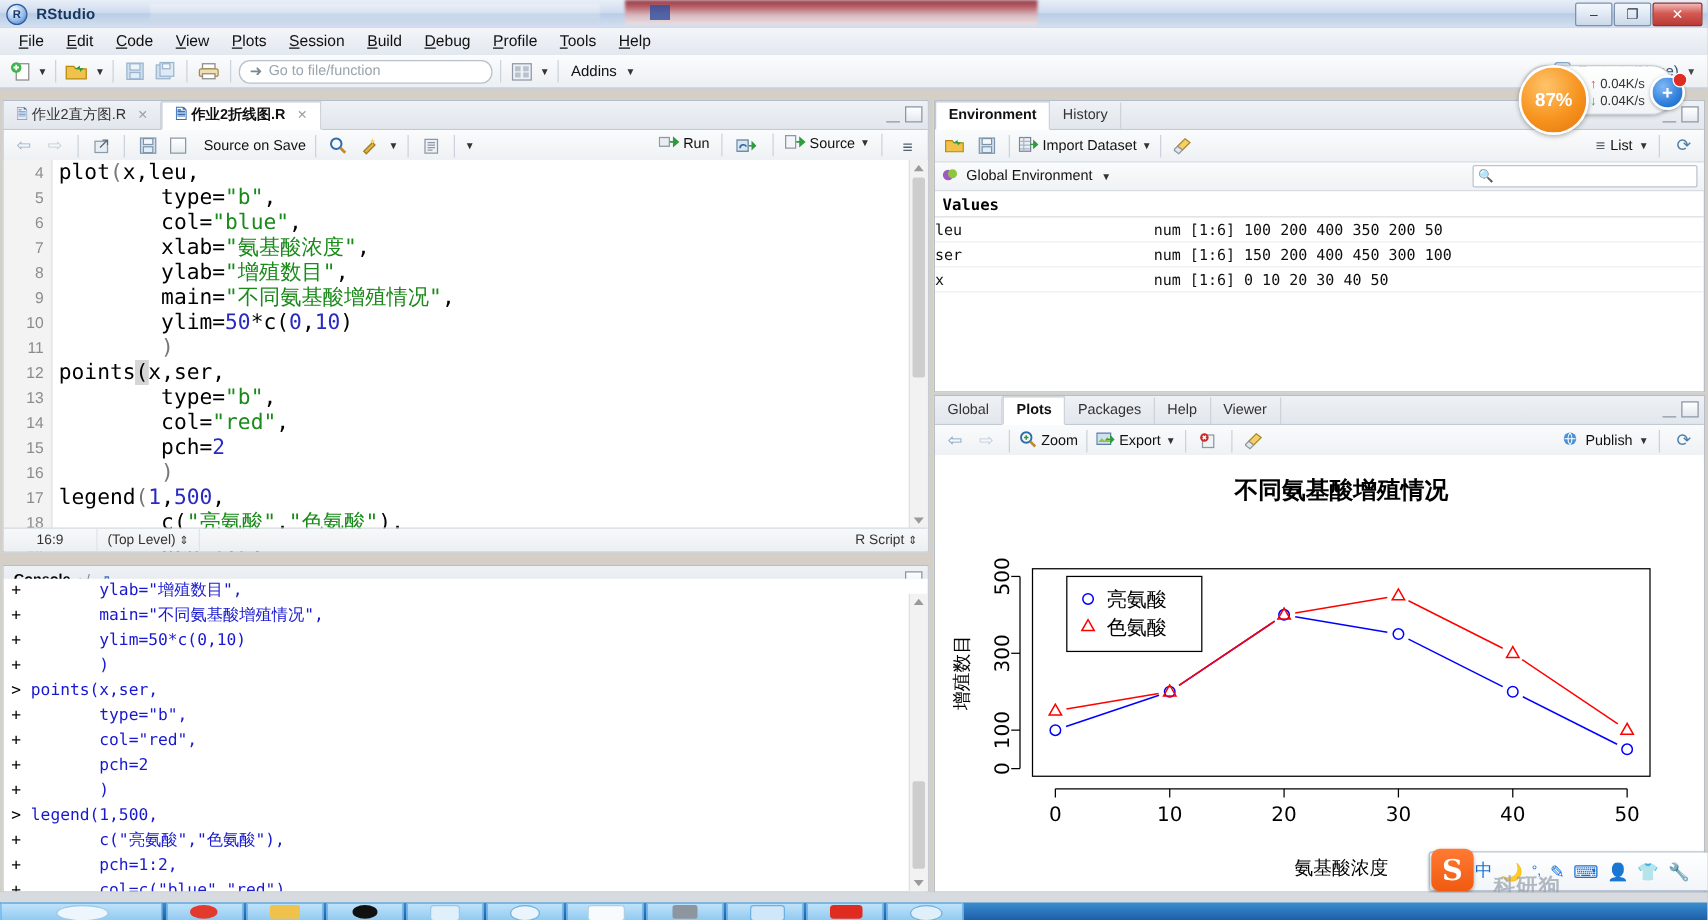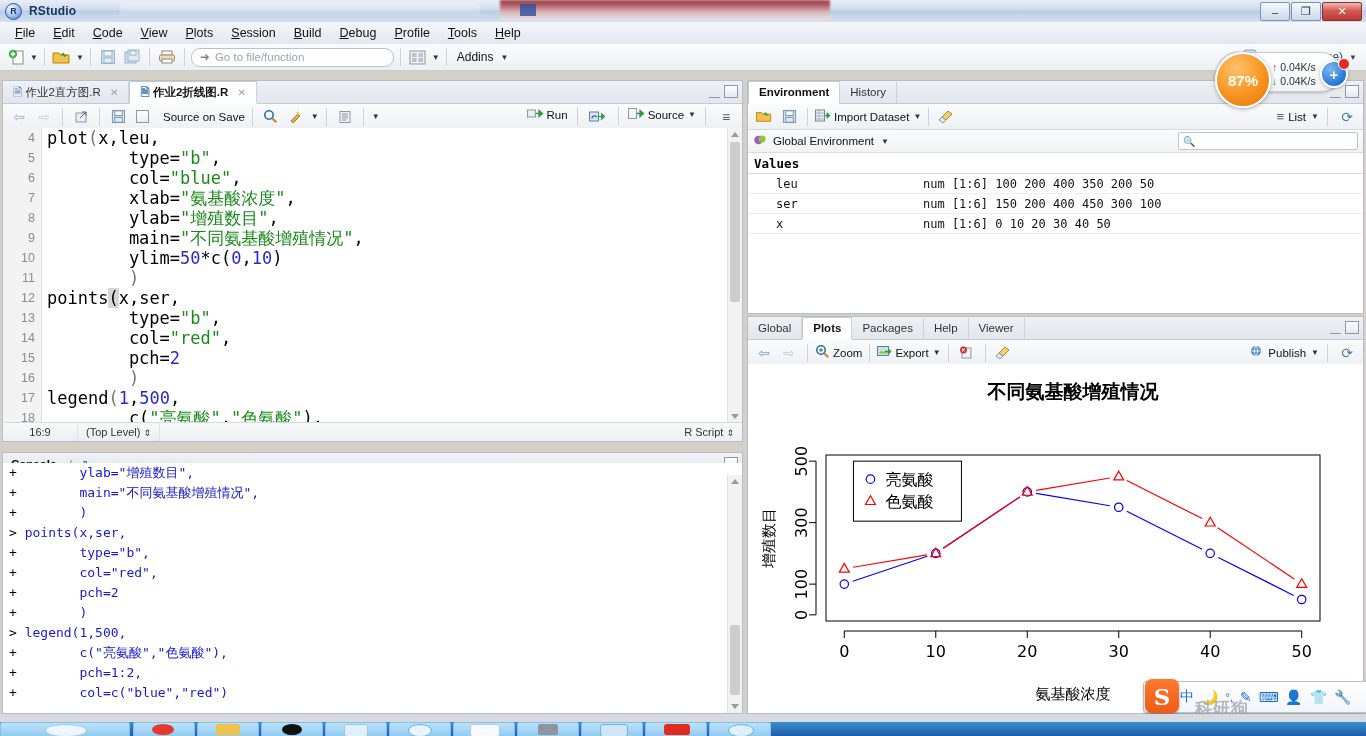--- a/index.html
+++ b/index.html
@@ -100,21 +100,21 @@
   .sb-right{margin-left:auto;padding:0 8px;}
 
   
   .vscroll{position:absolute;right:0;top:0;bottom:18px;width:14px;background:#f2f2f2;border-left:1px solid #e0e0e0;}
   .vthumb{position:absolute;left:2px;width:10px;background:#cdcdcd;border-radius:2px;}
   .varrow{position:absolute;left:3px;width:0;height:0;border-left:4px solid transparent;border-right:4px solid transparent;}
 
   
   .envrow{display:flex;height:19px;align-items:center;border-bottom:1px solid #eceff1;font-size:12px;
     font-family:"DejaVu Sans Mono","Liberation Mono",monospace;}
-  .envname{width:175px;padding-left:28px;box-sizing:border-box;color:#111;}
+  .envname{width:175px;box-sizing:border-box;color:#111;}
   .envval{color:#111;}
   .envhdr{font-weight:bold;font-size:12.5px;padding:3px 0 2px 6px;
     font-family:"DejaVu Sans Mono","Liberation Mono",monospace;border-bottom:1px solid #d9dde1;}
   .envbar{height:22px;background:linear-gradient(to bottom,#fafbfc,#f0f2f5);border-bottom:1px solid #d8dde2;
     display:flex;align-items:center;padding:0 5px;gap:6px;}
   .searchbox{margin-left:auto;width:170px;height:16px;border:1px solid #bcc4cc;border-radius:2px;background:#fff;
     display:flex;align-items:center;padding:0 4px;}
 
   
   .console-hdr{height:22px;background:linear-gradient(to bottom,#eef1f5,#e2e7ed);border-bottom:1px solid #c2cad3;
@@ -428,20 +428,21 @@
       <span style="margin-left:6px;color:#7d848c;font-size:11px;">~/</span>
       <span style="margin-left:7px;color:#3b6fb5;font-size:12px;">⇗</span>
       <div class="pane-min">
         <div class="mbox dash"></div>
         <div class="mbox"></div>
       </div>
     </div>
     <div class="console-body" id="consolebody" style="margin-top: -12px;">
         <div><span class="c-prompt">+</span><span>        ylab="增殖数目",</span></div>
         <div><span class="c-prompt">+</span><span>        main="不同氨基酸增殖情况",</span></div>
+        <div><span class="c-prompt">+</span><span>        ylim=50*c(0,10)</span></div>
         <div><span class="c-prompt">+</span><span>        )</span></div>
         <div><span class="c-prompt">&gt;</span><span> points(x,ser,</span></div>
         <div><span class="c-prompt">+</span><span>        type="b",</span></div>
         <div><span class="c-prompt">+</span><span>        col="red",</span></div>
         <div><span class="c-prompt">+</span><span>        pch=2</span></div>
         <div><span class="c-prompt">+</span><span>        )</span></div>
         <div><span class="c-prompt">&gt;</span><span> legend(1,500,</span></div>
         <div><span class="c-prompt">+</span><span>        c("亮氨酸","色氨酸"),</span></div>
         <div><span class="c-prompt">+</span><span>        pch=1:2,</span></div>
         <div><span class="c-prompt">+</span><span>        col=c("blue","red")</span></div>

